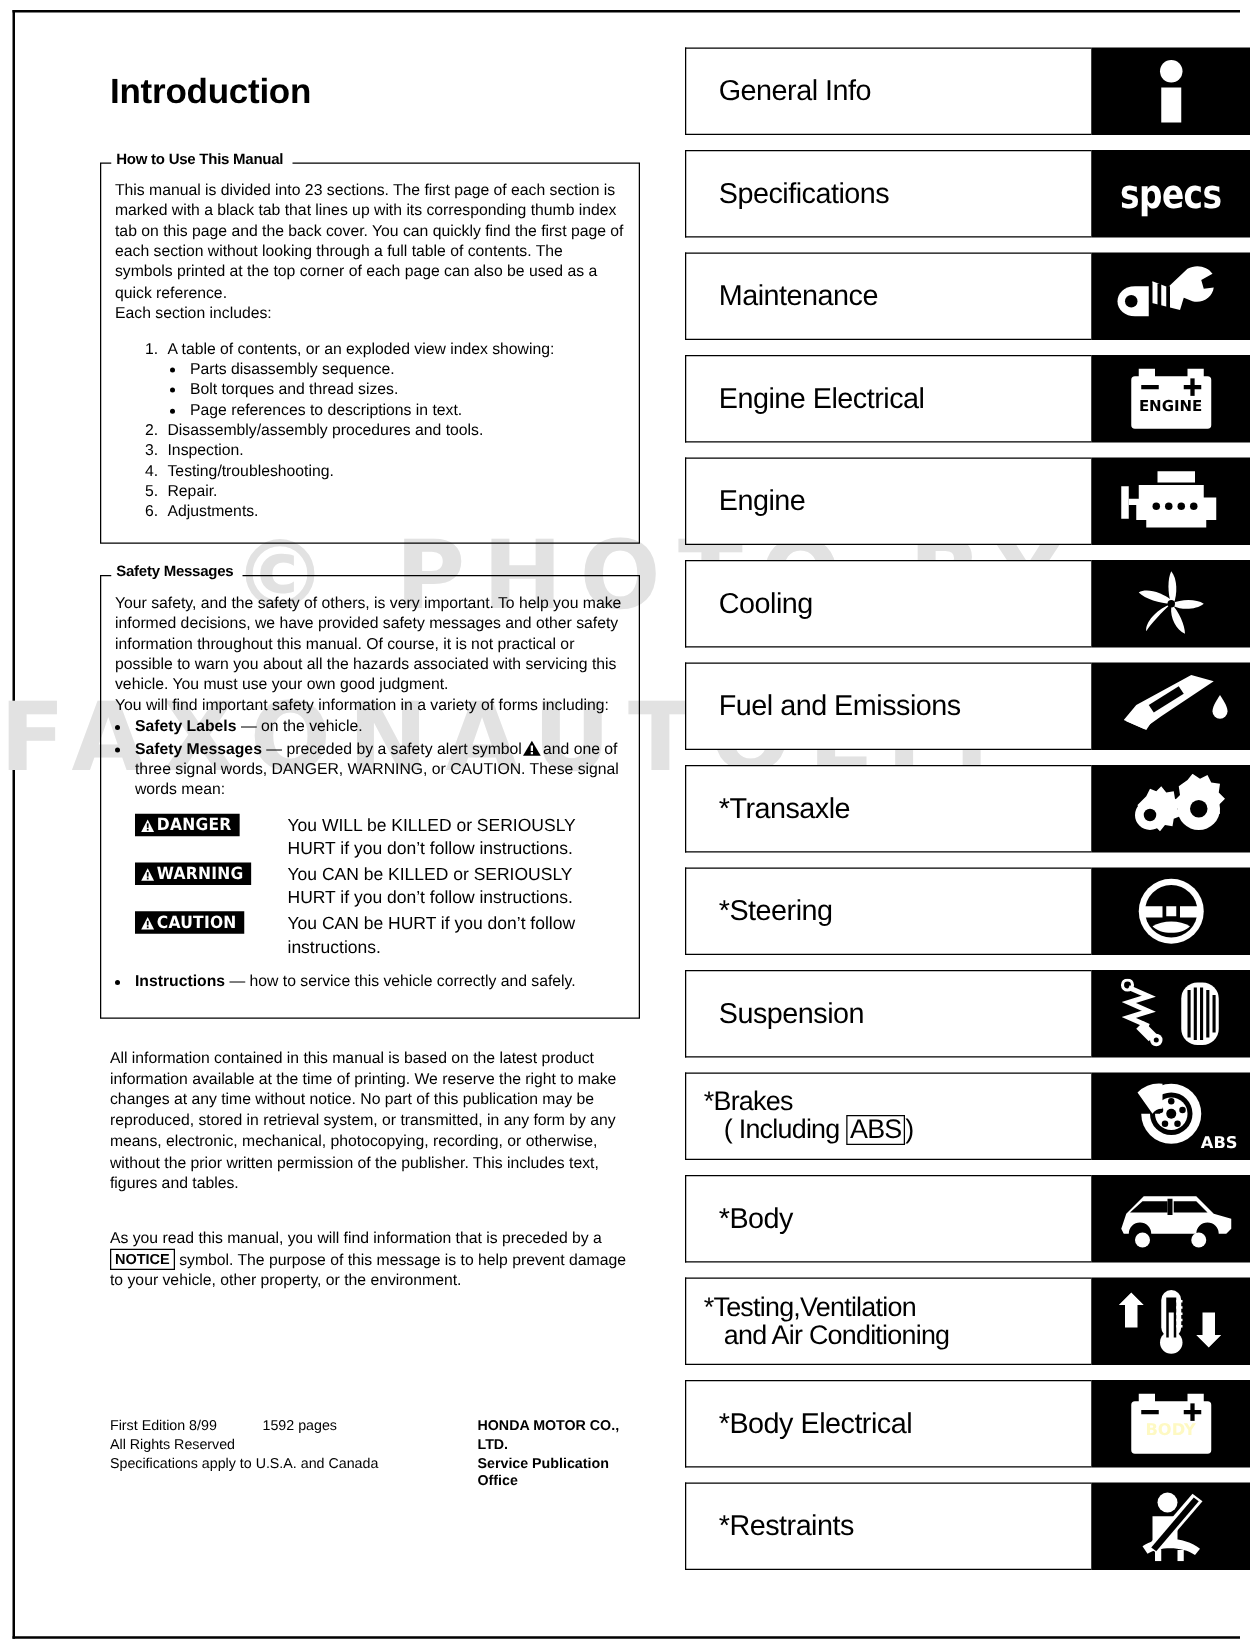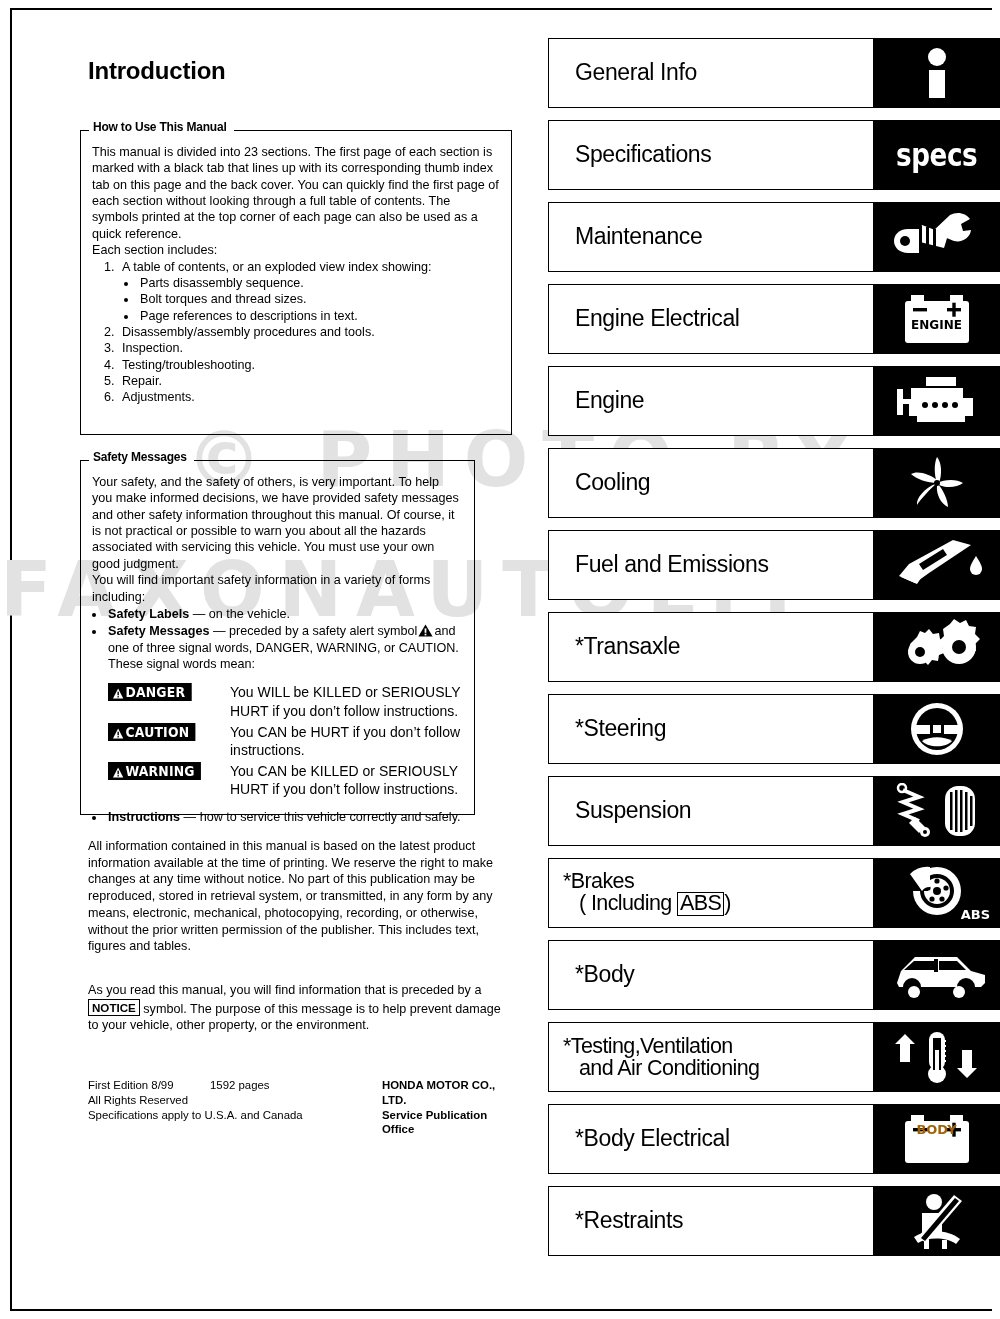--- a/index.html
+++ b/index.html
@@ -65,21 +65,21 @@
     left: 0;
     top: 0;
     width: 530px;
     height: 1319px;
     z-index: 3;
   }
   .page-title {
     position: absolute;
     left: 88px;
     top: 57px;
-    font-size: 24px;
+    font-size: 28px;
     font-weight: bold;
     letter-spacing: -0.2px;
   }
 
   
   .fbox {
     position: absolute;
     border: 1.6px solid #000;
     box-sizing: border-box;
     background: transparent;
@@ -102,29 +102,29 @@
   }
   #box-how {
     left: 80px;
     top: 130px;
     width: 432px;
     height: 305px;
   }
   #box-safety {
     left: 80px;
     top: 460px;
-    width: 395px;
+    width: 432px;
     height: 355px;
   }
 
   .para { margin: 0; }
   .para + .para { margin-top: 0px; }
 
   ol.numlist {
-    margin: 0;
+    margin: 12px;
     padding-left: 26px;
     list-style: decimal;
   }
   ol.numlist > li {
     padding-left: 4px;
   }
   ul.dotlist {
     margin: 0;
     padding-left: 16px;
     list-style: disc;
@@ -200,21 +200,21 @@
     font-size: 11.6px;
     line-height: 13px;
     padding: 1px 3px;
     vertical-align: 1px;
   }
 
   
   .footer {
     position: absolute;
     left: 88px;
-    top: 1078px;
+    top: 1134px;
     width: 420px;
     font-size: 11.4px;
     line-height: 1.30;
   }
   .footer-grid {
     display: grid;
     grid-template-columns: 122px 128px 1fr;
   }
   .footer .fc-bold { font-weight: bold; margin-left: 44px; }
   .footer-note {
@@ -351,33 +351,33 @@
                           </svg></span><span>DANGER</span></span>
                 </td>
                 <td class="signal-text">You WILL be KILLED or SERIOUSLY HURT if you don’t follow instructions.</td>
               </tr>
               <tr>
                 <td class="signal-cell">
                   <span class="badge"><span class="tri-w"><svg width="12" height="11" viewBox="0 0 12 11" style="display:inline-block;vertical-align:-1px">
                             <polygon points="6,0.5 11.6,10.5 0.4,10.5" fill="#fff"></polygon>
                             <rect x="5.3" y="3.7" width="1.5" height="3.6" fill="#000"></rect>
                             <rect x="5.3" y="8.1" width="1.5" height="1.4" fill="#000"></rect>
-                          </svg></span><span>CAUTION</span></span>
+                          </svg></span><span>WARNING</span></span>
                 </td>
-                <td class="signal-text">You CAN be HURT if you don’t follow instructions.</td>
+                <td class="signal-text">You CAN be KILLED or SERIOUSLY HURT if you don’t follow instructions.</td>
               </tr>
               <tr>
                 <td class="signal-cell">
                   <span class="badge"><span class="tri-w"><svg width="12" height="11" viewBox="0 0 12 11" style="display:inline-block;vertical-align:-1px">
                             <polygon points="6,0.5 11.6,10.5 0.4,10.5" fill="#fff"></polygon>
                             <rect x="5.3" y="3.7" width="1.5" height="3.6" fill="#000"></rect>
                             <rect x="5.3" y="8.1" width="1.5" height="1.4" fill="#000"></rect>
-                          </svg></span><span>WARNING</span></span>
+                          </svg></span><span>CAUTION</span></span>
                 </td>
-                <td class="signal-text">You CAN be KILLED or SERIOUSLY HURT if you don’t follow instructions.</td>
+                <td class="signal-text">You CAN be HURT if you don’t follow instructions.</td>
               </tr>
             </tbody>
               </table>
           </li>
           <li style="margin-top:8px">
             <span class="b">Instructions</span>
             <span>— how to service this vehicle correctly and safely.</span>
           </li>
         </ul>
       </div>
@@ -627,21 +627,21 @@
       <div class="tab-label">*Body Electrical</div>
       <div class="tab-icon">
         <svg width="72" height="56" viewBox="0 0 72 56">
           <rect x="10" y="4" width="13" height="7" fill="#fff"></rect>
           <rect x="49" y="4" width="13" height="7" fill="#fff"></rect>
           <rect x="4" y="10" width="64" height="42" rx="3" fill="#fff"></rect>
           <rect x="12" y="17" width="14" height="3.4" fill="#000"></rect>
           <rect x="46" y="17" width="14" height="3.4" fill="#000"></rect>
           <rect x="51.3" y="11.7" width="3.4" height="14" fill="#000"></rect>
         </svg>
-        <span class="icon-caption" style="font-size:13px;left:50%;top:18px;transform:translateX(-50%);color:#a16207">BODY</span>
+        <span class="icon-caption" style="font-size:13px;left:50%;top:33px;transform:translateX(-50%);color:#fef9c3">BODY</span>
       </div>
     </div>
 
     <div class="tab" style="top:1186px">
       <div class="tab-label">*Restraints</div>
       <div class="tab-icon">
         <svg width="66" height="56" viewBox="0 0 66 56">
           <circle cx="30" cy="9" r="8" fill="#fff"></circle>
           <path d="M18 20 h20 v22 h-20 z" fill="#fff"></path>
           <path d="M10 44 c12 -8 34 -8 46 2 l-4 5 c-10 -7 -28 -7 -38 -1 z" fill="#fff"></path>

